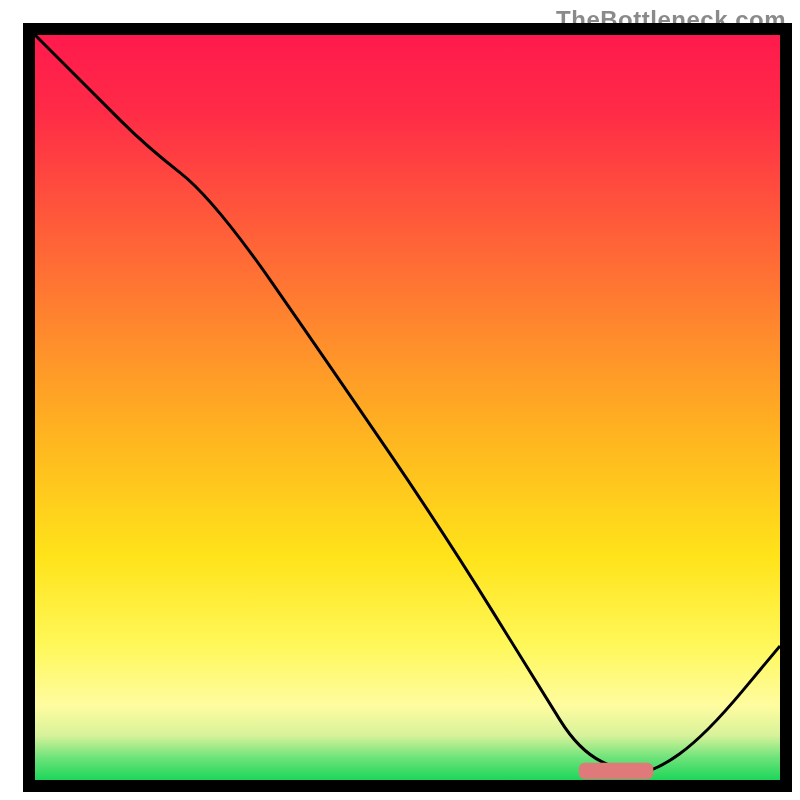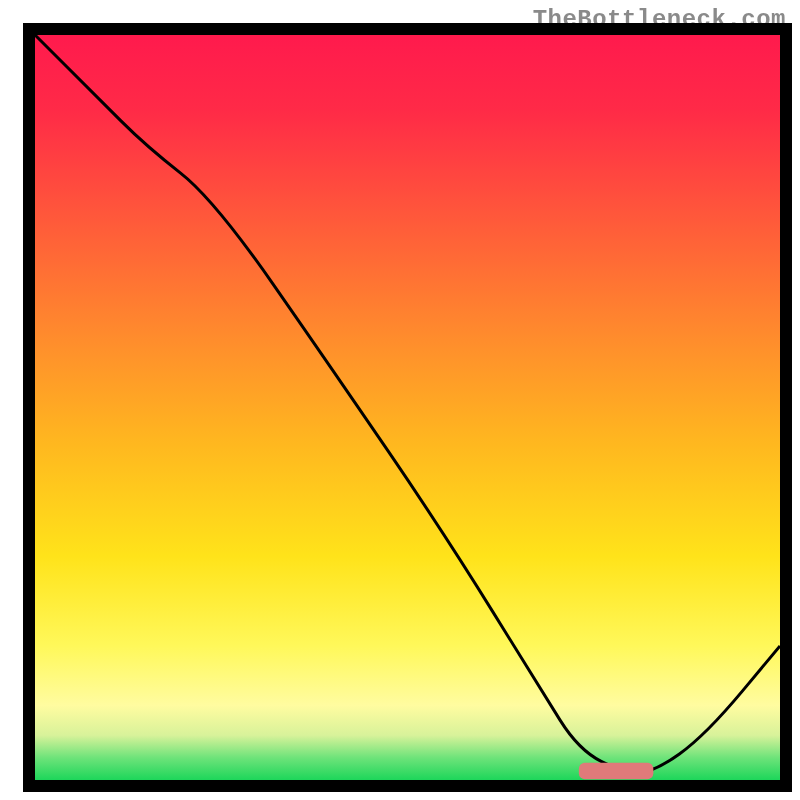--- a/index.html
+++ b/index.html
@@ -7,21 +7,20 @@
     padding: 0;
     width: 800px;
     height: 800px;
     background: #ffffff;
     font-family: Arial, sans-serif;
   }
   .container {
     position: relative;
     width: 800px;
     height: 800px;
-    font-family: Liberation Mono, monospace;
   }
   .attribution {
     position: absolute;
     top: 6px;
     right: 14px;
     font-size: 24px;
     font-weight: bold;
     color: #8a8a8a;
     letter-spacing: 0.5px;
   }

